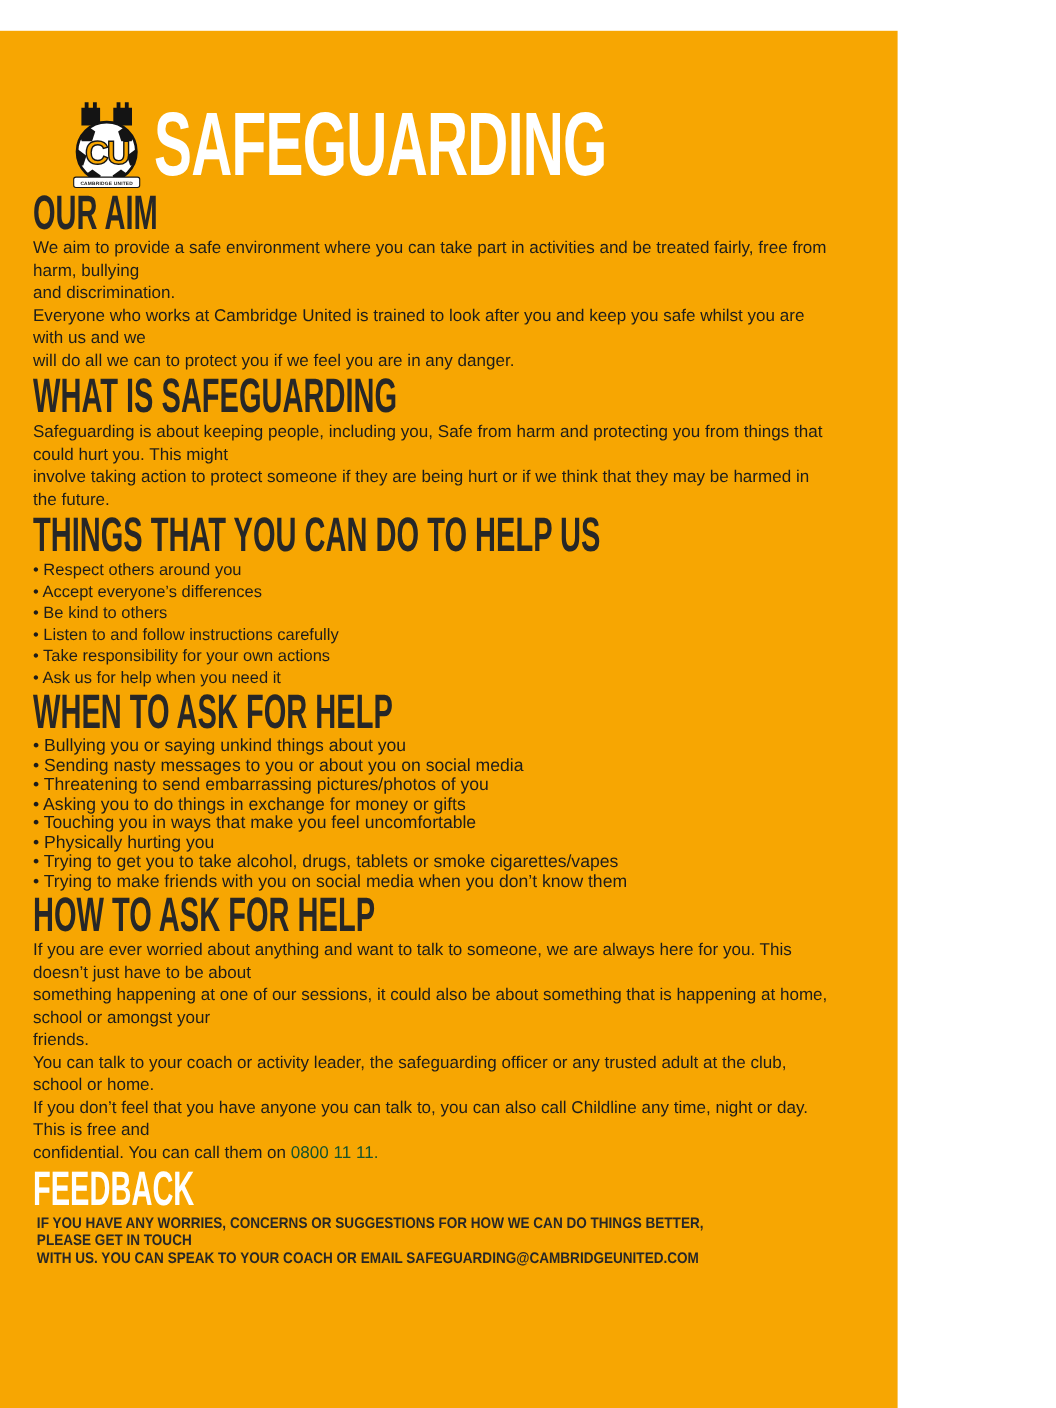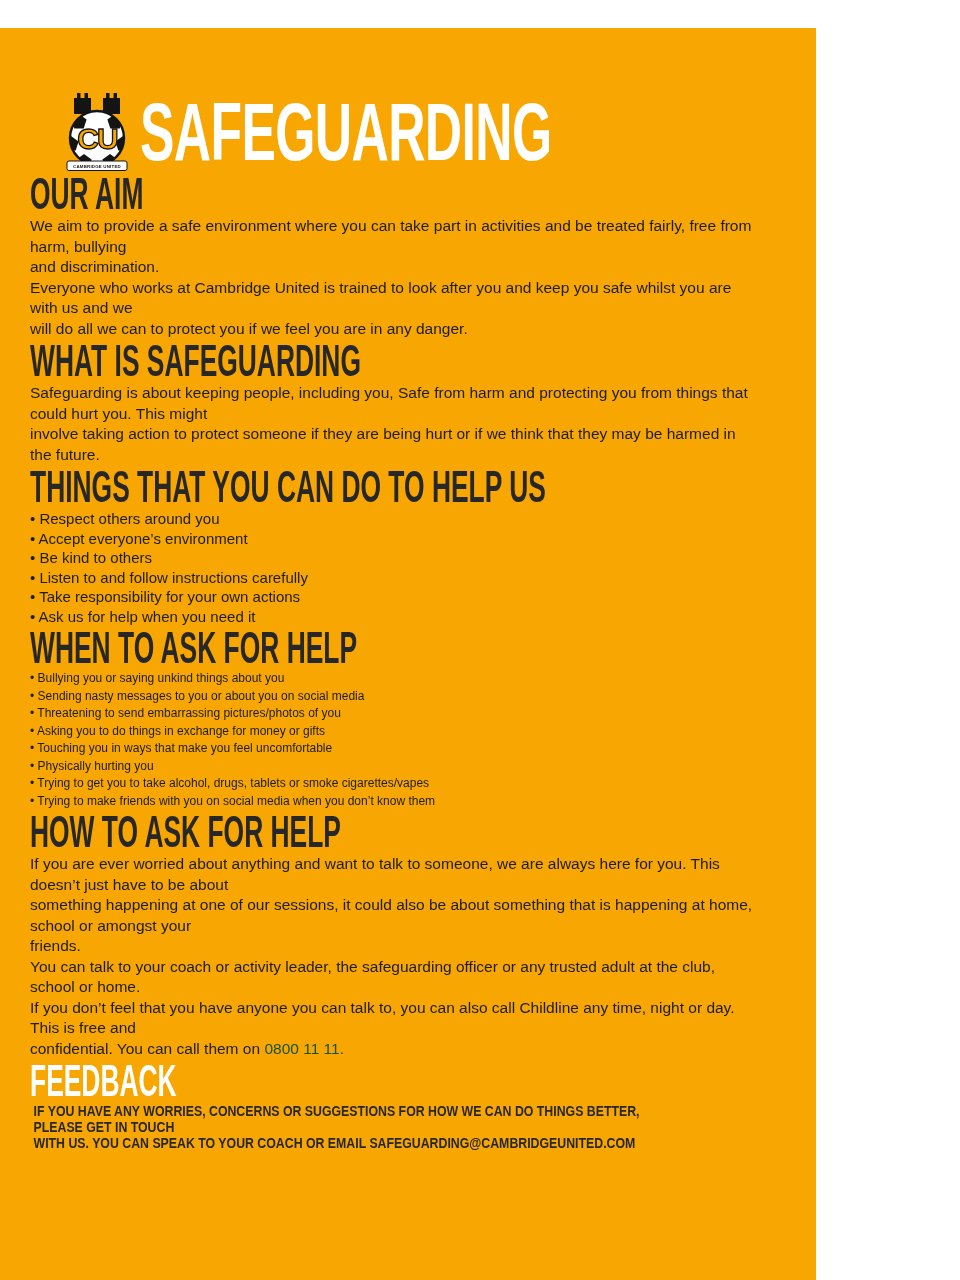--- a/index.html
+++ b/index.html
@@ -53,21 +53,21 @@
     max-width: 850px;
   }
   .phone { color: #14532d; }
   ul.blist { list-style: none; margin: 0; padding: 0; }
   ul.blist li {
     font-size: 15px;
     line-height: 19.5px;
   }
   ul.blist li::before { content: "\2022  "; }
   ul.blist.small li {
-    font-size: 12px;
+    font-size: 16px;
     line-height: 17.5px;
   }
   p.smallcaps {
     margin: 0;
     padding-left: 4px;
     font-size: 14px;
     line-height: 16px;
     font-weight: bold;
     color: #272727;
     white-space: pre-line;
@@ -137,21 +137,21 @@
       <h2 class="sec-h mt-h-whatis">WHAT IS SAFEGUARDING</h2>
       <p class="body mt-p-whatis">Safeguarding is about keeping people, including you, Safe from harm and protecting you from things that could hurt you. This might
 involve taking action to protect someone if they are being hurt or if we think that they may be harmed in the future.</p>
     </section>
 
     <section>
       <h2 class="sec-h mt-h-things">THINGS THAT YOU CAN DO TO HELP US</h2>
       <ul class="blist mt-list1">
 
       <li><span>Respect others around you</span></li>
-          <li><span>Accept everyone’s environment</span></li>
+          <li><span>Accept everyone’s differences</span></li>
           <li><span>Be kind to others</span></li>
           <li><span>Listen to and follow instructions carefully</span></li>
           <li><span>Take responsibility for your own actions</span></li>
           <li><span>Ask us for help when you need it</span></li>
         </ul>
     </section>
 
     <section>
       <h2 class="sec-h mt-h-when">WHEN TO ASK FOR HELP</h2>
       <ul class="blist small mt-list2">

